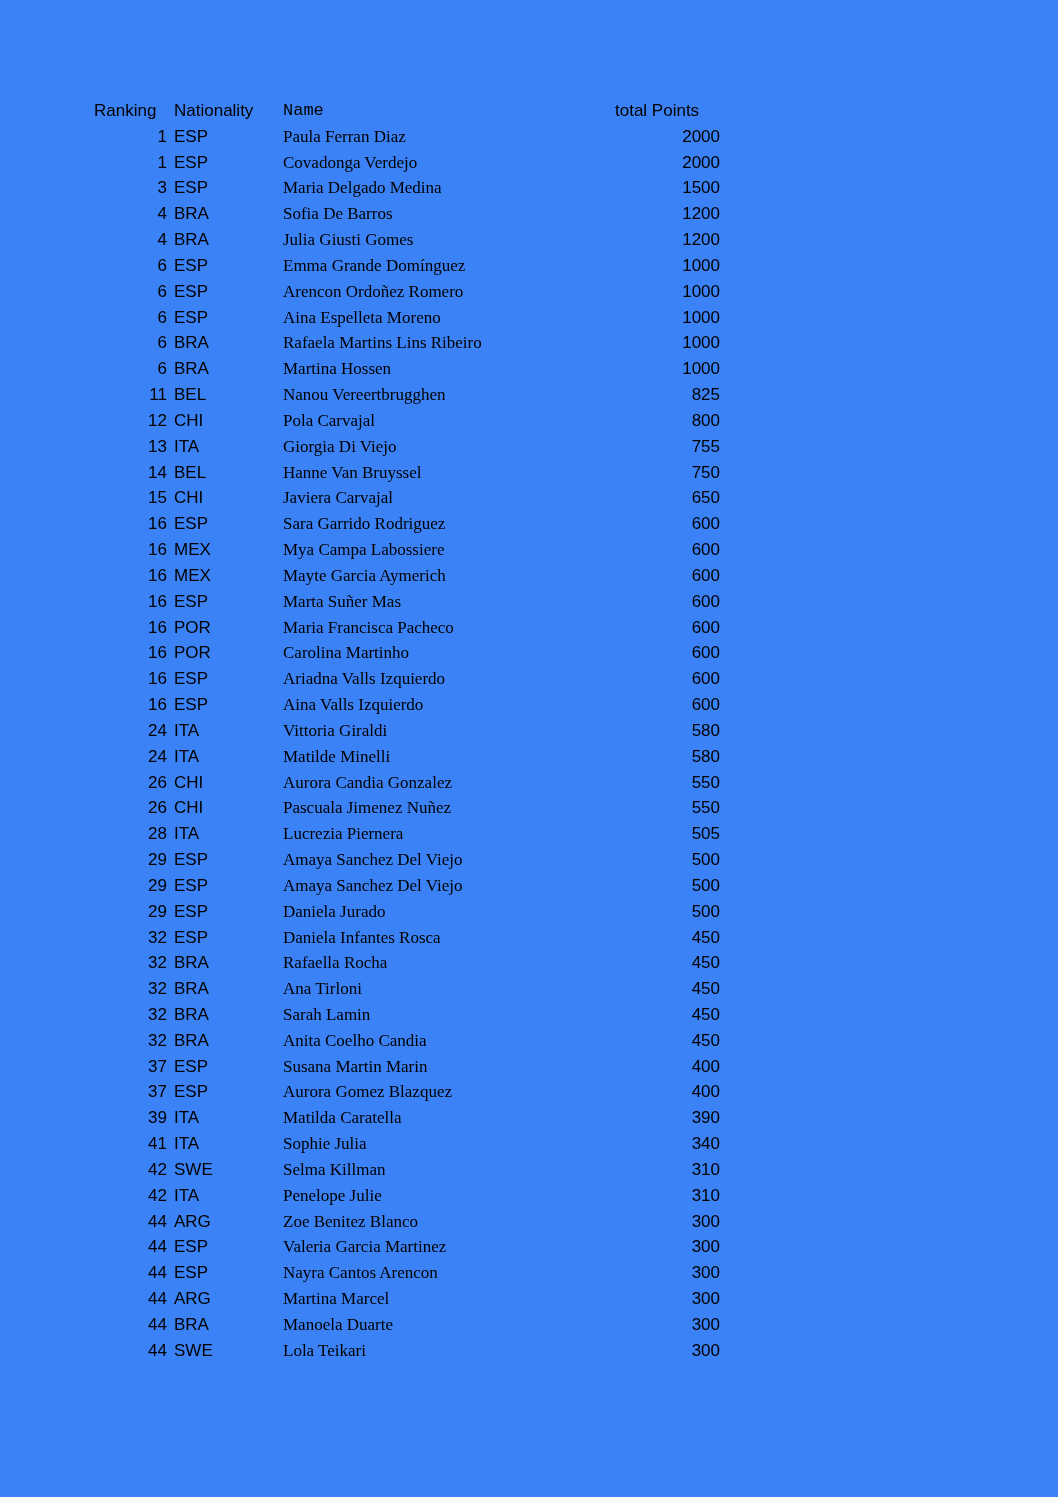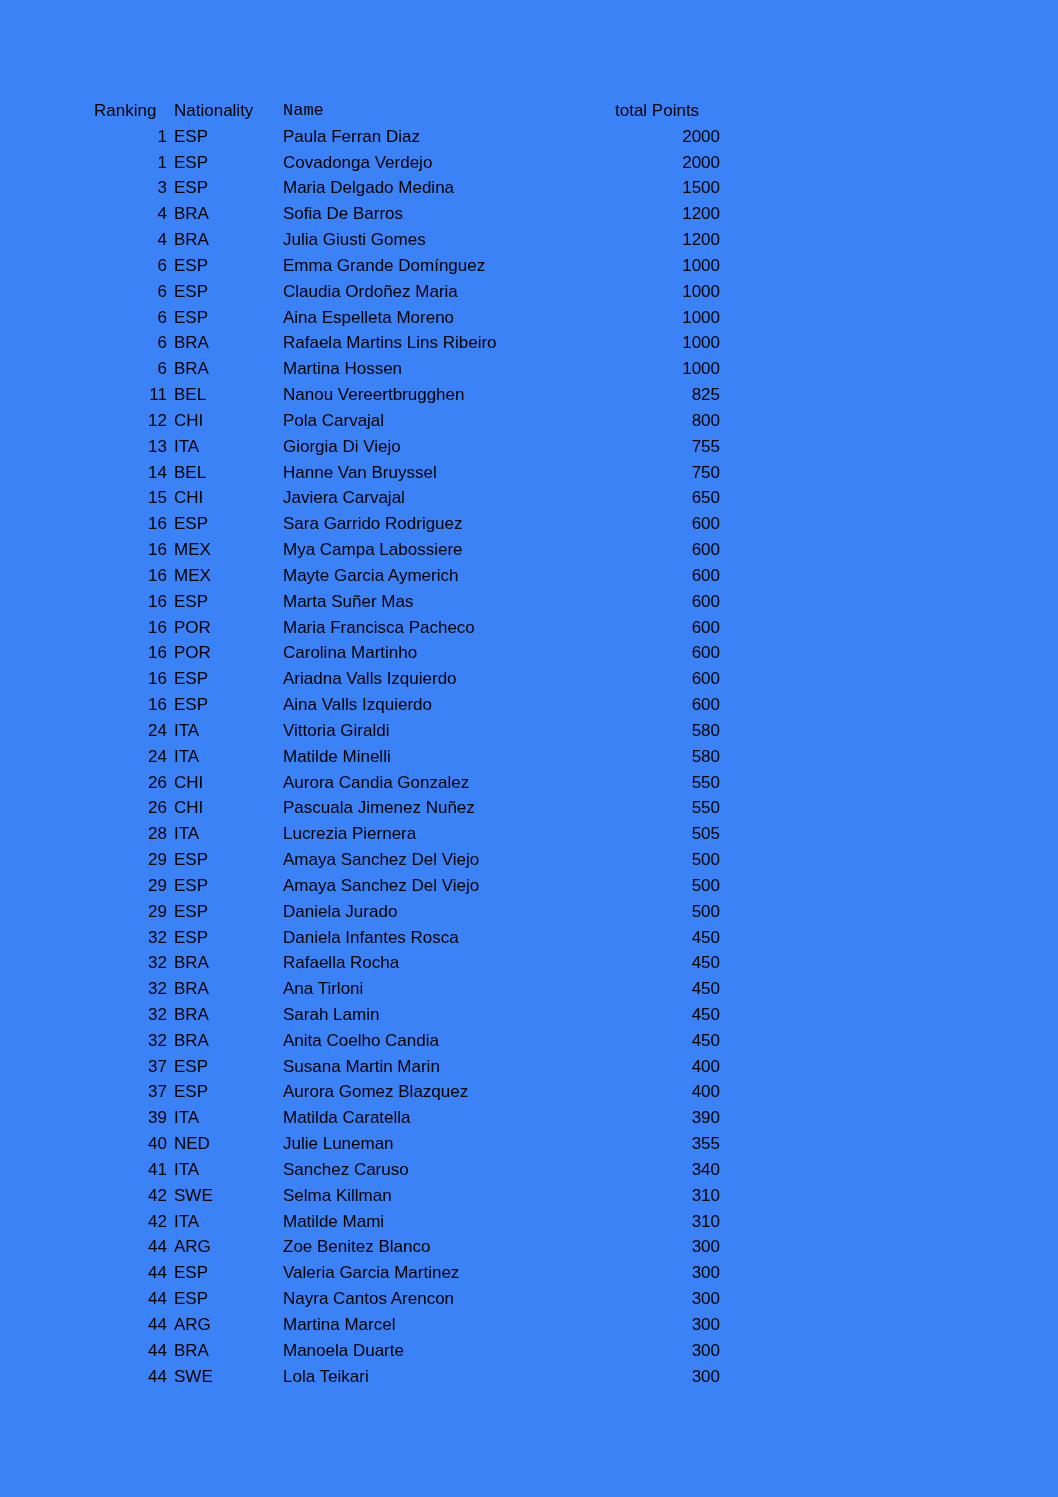--- a/index.html
+++ b/index.html
@@ -40,21 +40,21 @@
       position: absolute;
       top: 0;
     }
     .c-rank-h { left: 94px; }
     .c-nat-h  { left: 174px; }
     .c-name-h { left: 283px; font-family: Liberation Mono, monospace; }
     .c-pts-h  { left: 615px; }
 
     .c-rank { right: calc(1058px - 167px); text-align: right; }
     .c-nat  { left: 174px; }
-    .c-name { left: 283px; }
+    .c-name { left: 283px; font-family: Liberation Serif, serif; }
     .c-pts  { right: calc(1058px - 720px); text-align: center; }
   </style>
 </head>
 <body>
 
 <div class="page">
   <div class="table">
     <div class="row">
       <span class="cell c-rank-h">Ranking</span>
       <span class="cell c-nat-h">Nationality</span>
@@ -94,21 +94,21 @@
         </div>
         <div class="row">
           <span class="cell c-rank">6</span>
           <span class="cell c-nat">ESP</span>
           <span class="cell c-name">Emma Grande Domínguez</span>
           <span class="cell c-pts">1000</span>
         </div>
         <div class="row">
           <span class="cell c-rank">6</span>
           <span class="cell c-nat">ESP</span>
-          <span class="cell c-name">Claudia Ordoñez Maria</span>
+          <span class="cell c-name">Arencon Ordoñez Romero</span>
           <span class="cell c-pts">1000</span>
         </div>
         <div class="row">
           <span class="cell c-rank">6</span>
           <span class="cell c-nat">ESP</span>
           <span class="cell c-name">Aina Espelleta Moreno</span>
           <span class="cell c-pts">1000</span>
         </div>
         <div class="row">
           <span class="cell c-rank">6</span>
@@ -290,41 +290,35 @@
           <span class="cell c-name">Aurora Gomez Blazquez</span>
           <span class="cell c-pts">400</span>
         </div>
         <div class="row">
           <span class="cell c-rank">39</span>
           <span class="cell c-nat">ITA</span>
           <span class="cell c-name">Matilda Caratella</span>
           <span class="cell c-pts">390</span>
         </div>
         <div class="row">
-          <span class="cell c-rank">40</span>
-          <span class="cell c-nat">NED</span>
-          <span class="cell c-name">Julie Luneman</span>
-          <span class="cell c-pts">355</span>
-        </div>
-        <div class="row">
           <span class="cell c-rank">41</span>
           <span class="cell c-nat">ITA</span>
-          <span class="cell c-name">Sanchez Caruso</span>
+          <span class="cell c-name">Sophie Julia</span>
           <span class="cell c-pts">340</span>
         </div>
         <div class="row">
           <span class="cell c-rank">42</span>
           <span class="cell c-nat">SWE</span>
           <span class="cell c-name">Selma Killman</span>
           <span class="cell c-pts">310</span>
         </div>
         <div class="row">
           <span class="cell c-rank">42</span>
           <span class="cell c-nat">ITA</span>
-          <span class="cell c-name">Matilde Mami</span>
+          <span class="cell c-name">Penelope Julie</span>
           <span class="cell c-pts">310</span>
         </div>
         <div class="row">
           <span class="cell c-rank">44</span>
           <span class="cell c-nat">ARG</span>
           <span class="cell c-name">Zoe Benitez Blanco</span>
           <span class="cell c-pts">300</span>
         </div>
         <div class="row">
           <span class="cell c-rank">44</span>

